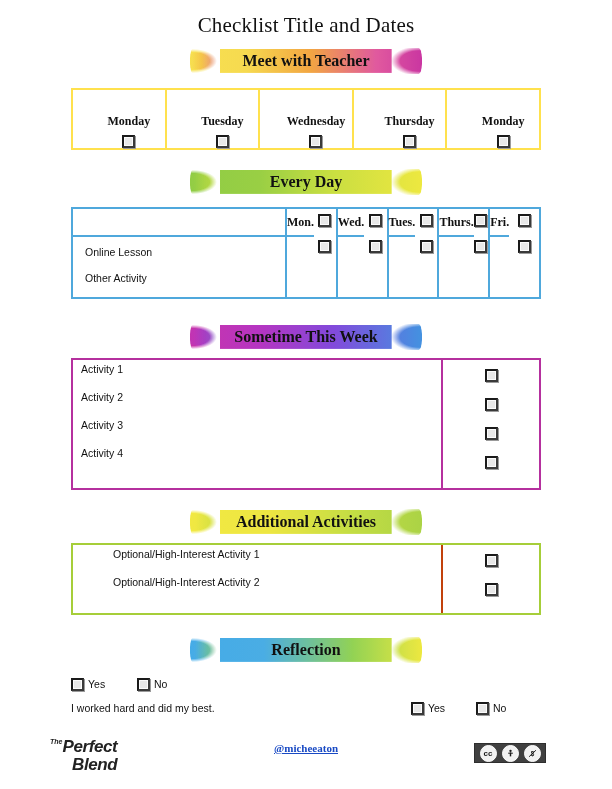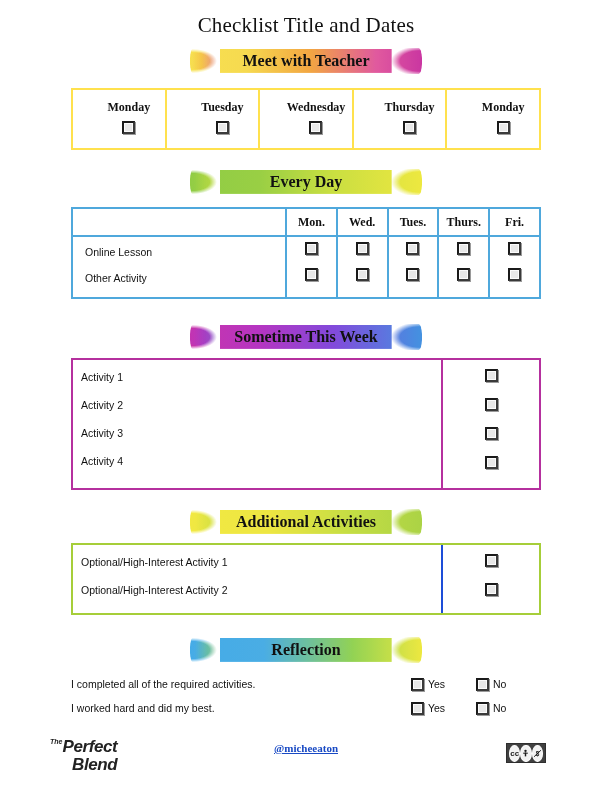--- a/index.html
+++ b/index.html
@@ -97,21 +97,21 @@
     display: flex;
     border: 2px solid #FFE14D;
     box-sizing: border-box;
   }
   .day-cell {
     flex: 1 1 0;
     border-right: 2px solid #FFE14D;
     display: flex;
     flex-direction: column;
     align-items: center;
-    justify-content: flex-start;
+    justify-content: flex-end;
     padding-top: 10px;
     box-sizing: border-box;
     margin-left: 20px;
   }
   .day-cell:last-child { border-right: none; }
   .day-name {
     font-family: "Liberation Serif", serif;
     font-weight: bold;
     font-size: 12px;
     color: #111111;
@@ -157,21 +157,21 @@
     font-size: 10.5px;
     color: #111111;
     height: 26px;
     line-height: 20px;
   }
   .ed-col {
     flex: 1 1 0;
     box-sizing: border-box;
     border-right: 2px solid #4FA8DC;
     display: flex;
-    flex-direction: column;
+    flex-direction: row;
   }
   .ed-col:last-child { border-right: none; }
   .ed-col-head {
     height: 26px;
     border-bottom: 2px solid #4FA8DC;
     display: flex;
     align-items: center;
     justify-content: center;
     font-family: "Liberation Serif", serif;
     font-weight: bold;
@@ -189,21 +189,21 @@
   
   .listbox {
     position: absolute;
     left: 71px;
     box-sizing: border-box;
     display: flex;
   }
   .listbox .lb-left {
     flex: 1;
     padding-left: 8px;
-    padding-top: 8px;
+    padding-top: 0;
     box-sizing: border-box;
   }
   .listbox .lb-right {
     width: 96px;
     box-sizing: border-box;
     display: flex;
     flex-direction: column;
     align-items: center;
     padding-top: 8px;
   }
@@ -225,21 +225,21 @@
     height: 132px;
     border: 2px solid #B5309E;
   }
   #sometime-box .lb-left { border-right: 2px solid #B5309E; }
   #additional-box {
     top: 543px;
     width: 470px;
     height: 72px;
     border: 2px solid #A6CE39;
   }
-  #additional-box .lb-left { border-right: 2px solid #1d4ed8; }
+  #additional-box .lb-left { border-right: 2px solid #c2410c; margin-left: 32px; }
   
   .reflection {
     position: absolute;
     left: 71px;
     top: 672px;
     width: 470px;
   }
   .ref-row {
     display: flex;
     align-items: center;
@@ -290,21 +290,21 @@
     text-align: center;
     font-family: "Liberation Serif", serif;
     font-weight: bold;
     font-size: 11px;
     color: #1849c4;
   }
   .cc-badge {
     position: absolute;
     right: 66px;
     top: 13px;
-    width: 40px;
+    width: 72px;
     height: 20px;
     background: #404040;
     border: 1px solid #2e2e2e;
     display: flex;
     align-items: center;
     justify-content: space-around;
     padding: 0 2px;
     box-sizing: border-box;
   }
   .cc-circle {
@@ -465,21 +465,20 @@
 
   <div class="banner-wrap" style="position:absolute; left:0; right:0; top:633px;">
     <div class="banner">
       <div class="stroke" style="background:linear-gradient(90deg,#3FA9E8 0%,#45ABE4 32%,#8FD14F 70%,#EDE83A 100%);"></div>
       <span class="banner-label">Reflection</span>
     </div>
   </div>
 
   <div class="reflection">
     <div class="ref-row">
-      <span class="ref-text">I completed all of the required activities.</span>
       <span class="ref-opt">
         <span class="cbx"></span>
         <span>Yes</span>
       </span>
       <span class="ref-opt">
         <span class="cbx"></span>
         <span>No</span>
       </span>
     </div>
     <div class="ref-row">

